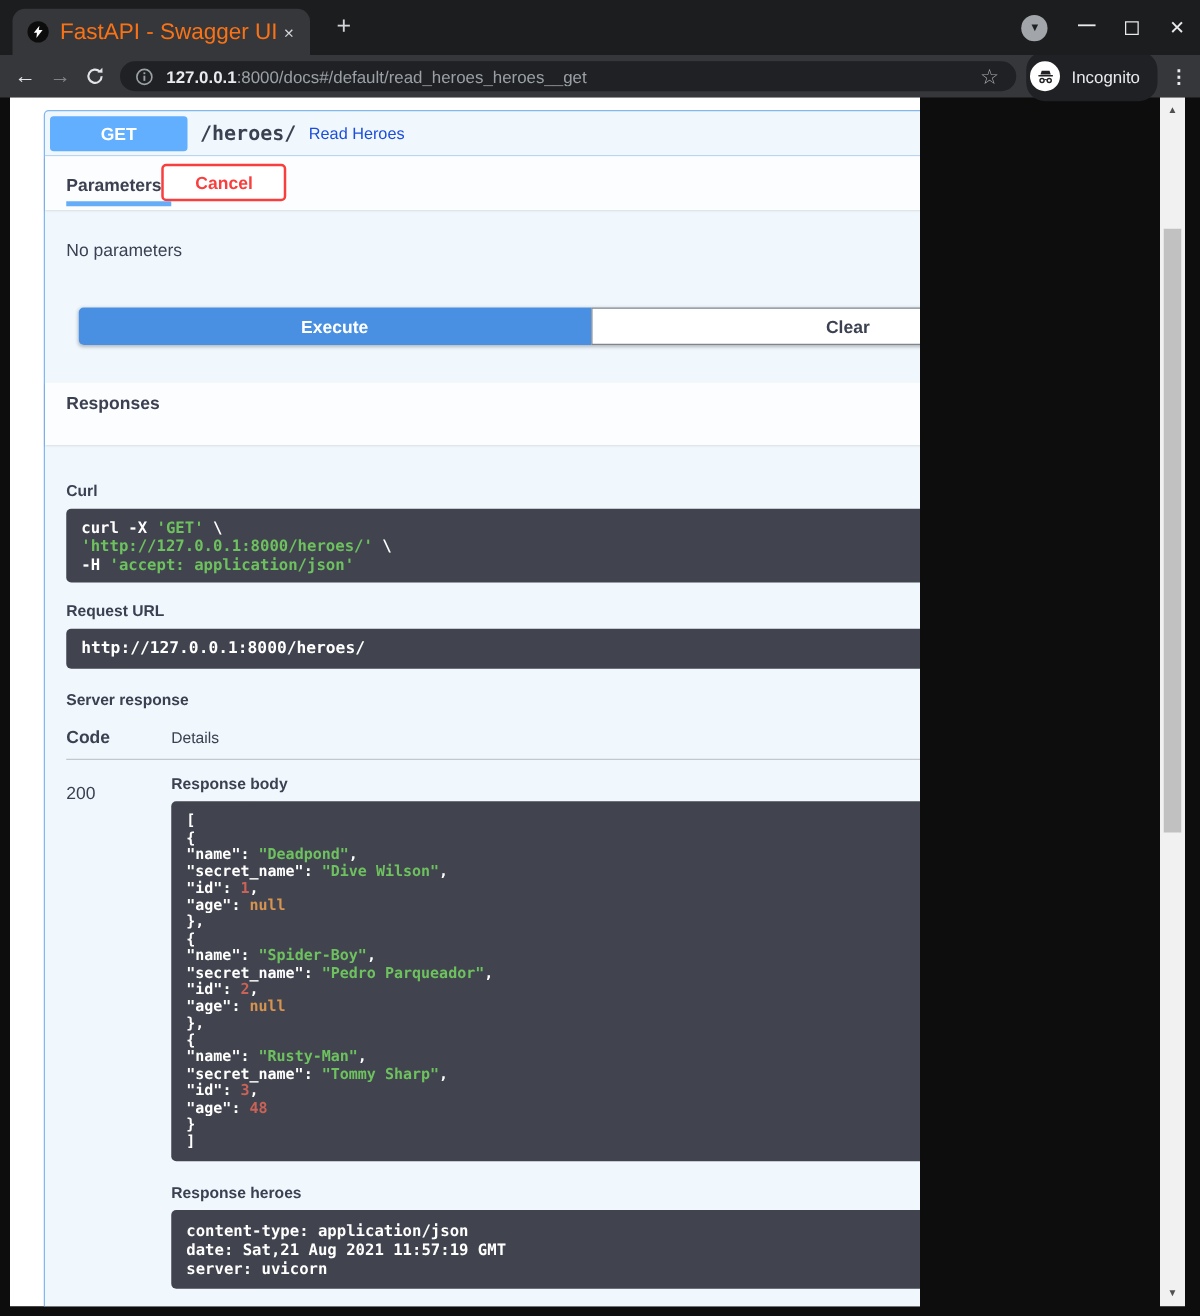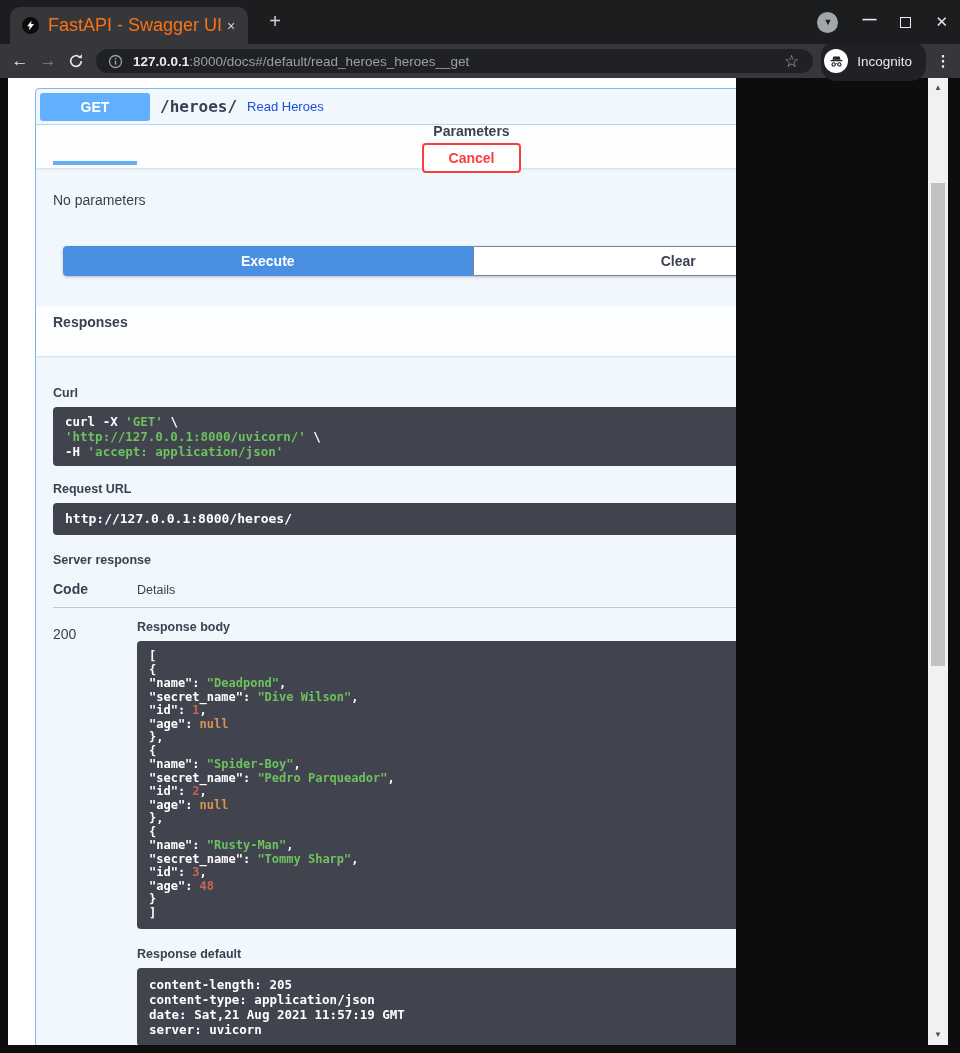--- a/index.html
+++ b/index.html
@@ -62,22 +62,22 @@
   .opblock-header { height:36px; display:flex; align-items:center; padding:0 12px 0 4px;
                     border-bottom:1px solid #b9d7f3; }
   .method-badge { width:110px; padding:6px 0; text-align:center; background:#61affe; color:#fff;
                   font-weight:bold; font-size:14px; border-radius:3px; }
   .op-path { font-family:"DejaVu Sans Mono", monospace; font-size:16px; font-weight:bold;
              color:#3b4151; margin-left:10px; }
   .op-summary { font-size:13px; color:#1d4ed8; margin-left:10px; }
   .chevron { margin-left:auto; display:flex; }
 
   .section-bar { background:#fcfdfe; box-shadow:0 1px 2px rgba(0,0,0,.12); position:relative; }
-  .params-bar { height:43px; display:flex; align-items:center; justify-content:center;
-                padding:0 21px 6px 17px;flex-direction:column; }
+  .params-bar { height:43px; display:flex; align-items:center; justify-content:flex-start;
+                padding:0 21px 6px 17px; }
   .section-title { font-size:14px; font-weight:bold; color:#3b4151; padding-top:8px; }
   .tab-underline { position:absolute; left:17px; bottom:3px; width:84px; height:4px;
                    background:#65aef7; }
   .cancel-btn { border:2px solid #f93e3e; color:#f93e3e; background:#fff; font-weight:bold;
                 font-size:14px; border-radius:4px; padding:5px 25px; margin-top:4px; }
   .responses-bar { height:50px; display:flex; padding:0 17px; }
 
   .no-params { font-size:14px; color:#3b4151; padding:24px 0 0 17px; }
   .execute-wrapper { display:flex; margin:38px 27px 30px 27px; height:30px;
                      box-shadow:0 1px 3px rgba(0,0,0,.25); border-radius:4px; }
@@ -206,21 +206,21 @@
 
         <div class="section-bar responses-bar">
           <span class="section-title">Responses</span>
         </div>
 
         <div class="responses-inner">
 
           <div class="block-label">Curl</div>
           <div class="code-block curl-block">
             <div><span class="tok-p">curl -X </span><span class="tok-s">'GET'</span><span class="tok-p"> \</span></div>
-              <div><span class="tok-p">  </span><span class="tok-s">'http://127.0.0.1:8000/uvicorn/'</span><span class="tok-p"> \</span></div>
+              <div><span class="tok-p">  </span><span class="tok-s">'http://127.0.0.1:8000/heroes/'</span><span class="tok-p"> \</span></div>
               <div><span class="tok-p">  -H </span><span class="tok-s">'accept: application/json'</span></div>
               <button class="copy-btn">
               <svg width="14" height="14" viewBox="0 0 16 16">
                   <rect x="3" y="2.8" width="8.4" height="11.4" rx="1" stroke="#fff" stroke-width="1.2" fill="none"></rect>
                   <rect x="5.4" y="1.2" width="3.6" height="2.6" rx=".6" fill="#fff"></rect>
                   <path d="M5 6.4 h4.4 M5 8.6 h4.4 M5 10.8 h2.4" stroke="#fff" stroke-width="1.1"></path>
                   <path d="M11.6 9.8 h3 M13.3 8.2 l1.6 1.6 -1.6 1.6" stroke="#fff" stroke-width="1.1" fill="none"></path>
                 </svg>
             </button>
           </div>
@@ -266,23 +266,22 @@
                     <svg width="16" height="16" viewBox="0 0 16 16">
                         <rect x="3" y="2.8" width="8.4" height="11.4" rx="1" stroke="#fff" stroke-width="1.2" fill="none"></rect>
                         <rect x="5.4" y="1.2" width="3.6" height="2.6" rx=".6" fill="#fff"></rect>
                         <path d="M5 6.4 h4.4 M5 8.6 h4.4 M5 10.8 h2.4" stroke="#fff" stroke-width="1.1"></path>
                         <path d="M11.6 9.8 h3 M13.3 8.2 l1.6 1.6 -1.6 1.6" stroke="#fff" stroke-width="1.1" fill="none"></path>
                       </svg>
                   </button>
                   <button class="download-btn">Download</button>
                 </div>
               </div>
-              <div class="block-label">Response default</div>
+              <div class="block-label">Response heroes</div>
               <div class="code-block respheaders-block">
-                  <div><span class="tok-p">content-length: 205</span></div>
                   <div><span class="tok-p">content-type: application/json</span></div>
                   <div><span class="tok-p">date: Sat,21 Aug 2021 11:57:19 GMT</span></div>
                   <div><span class="tok-p">server: uvicorn</span></div>
                 </div>
             </div>
           </div>
 
         </div>
       </div>
     </div>

